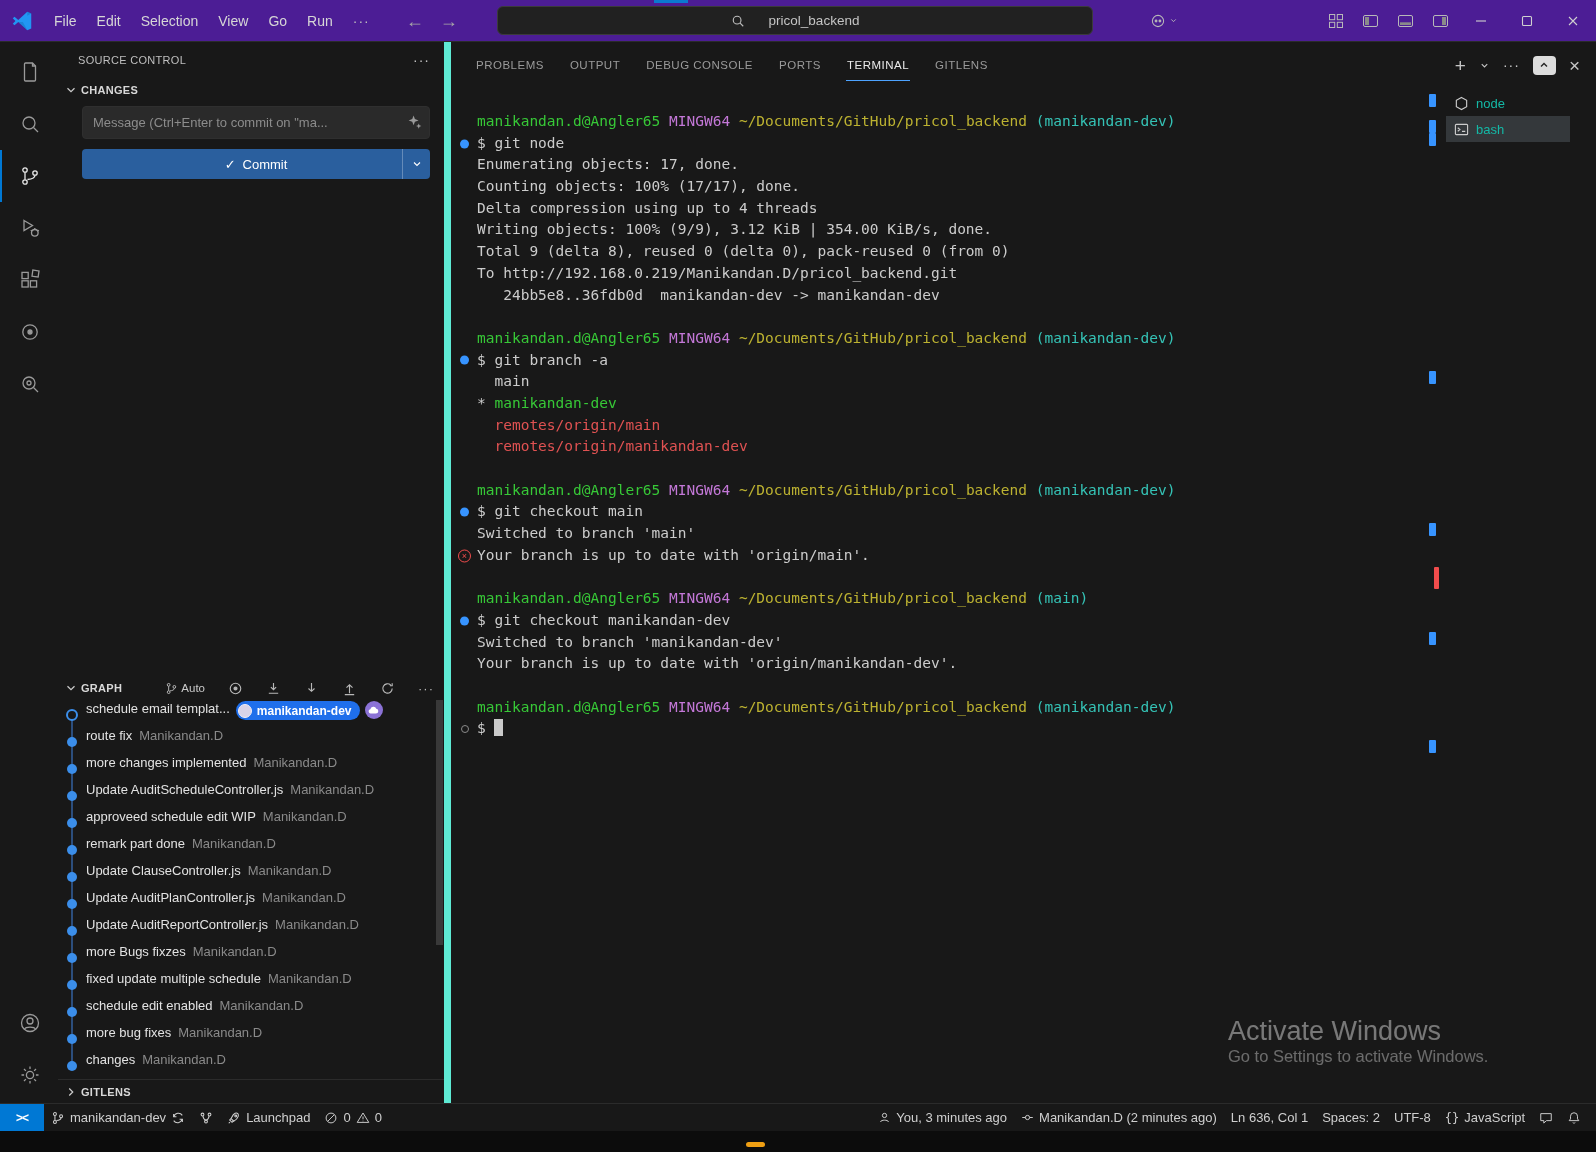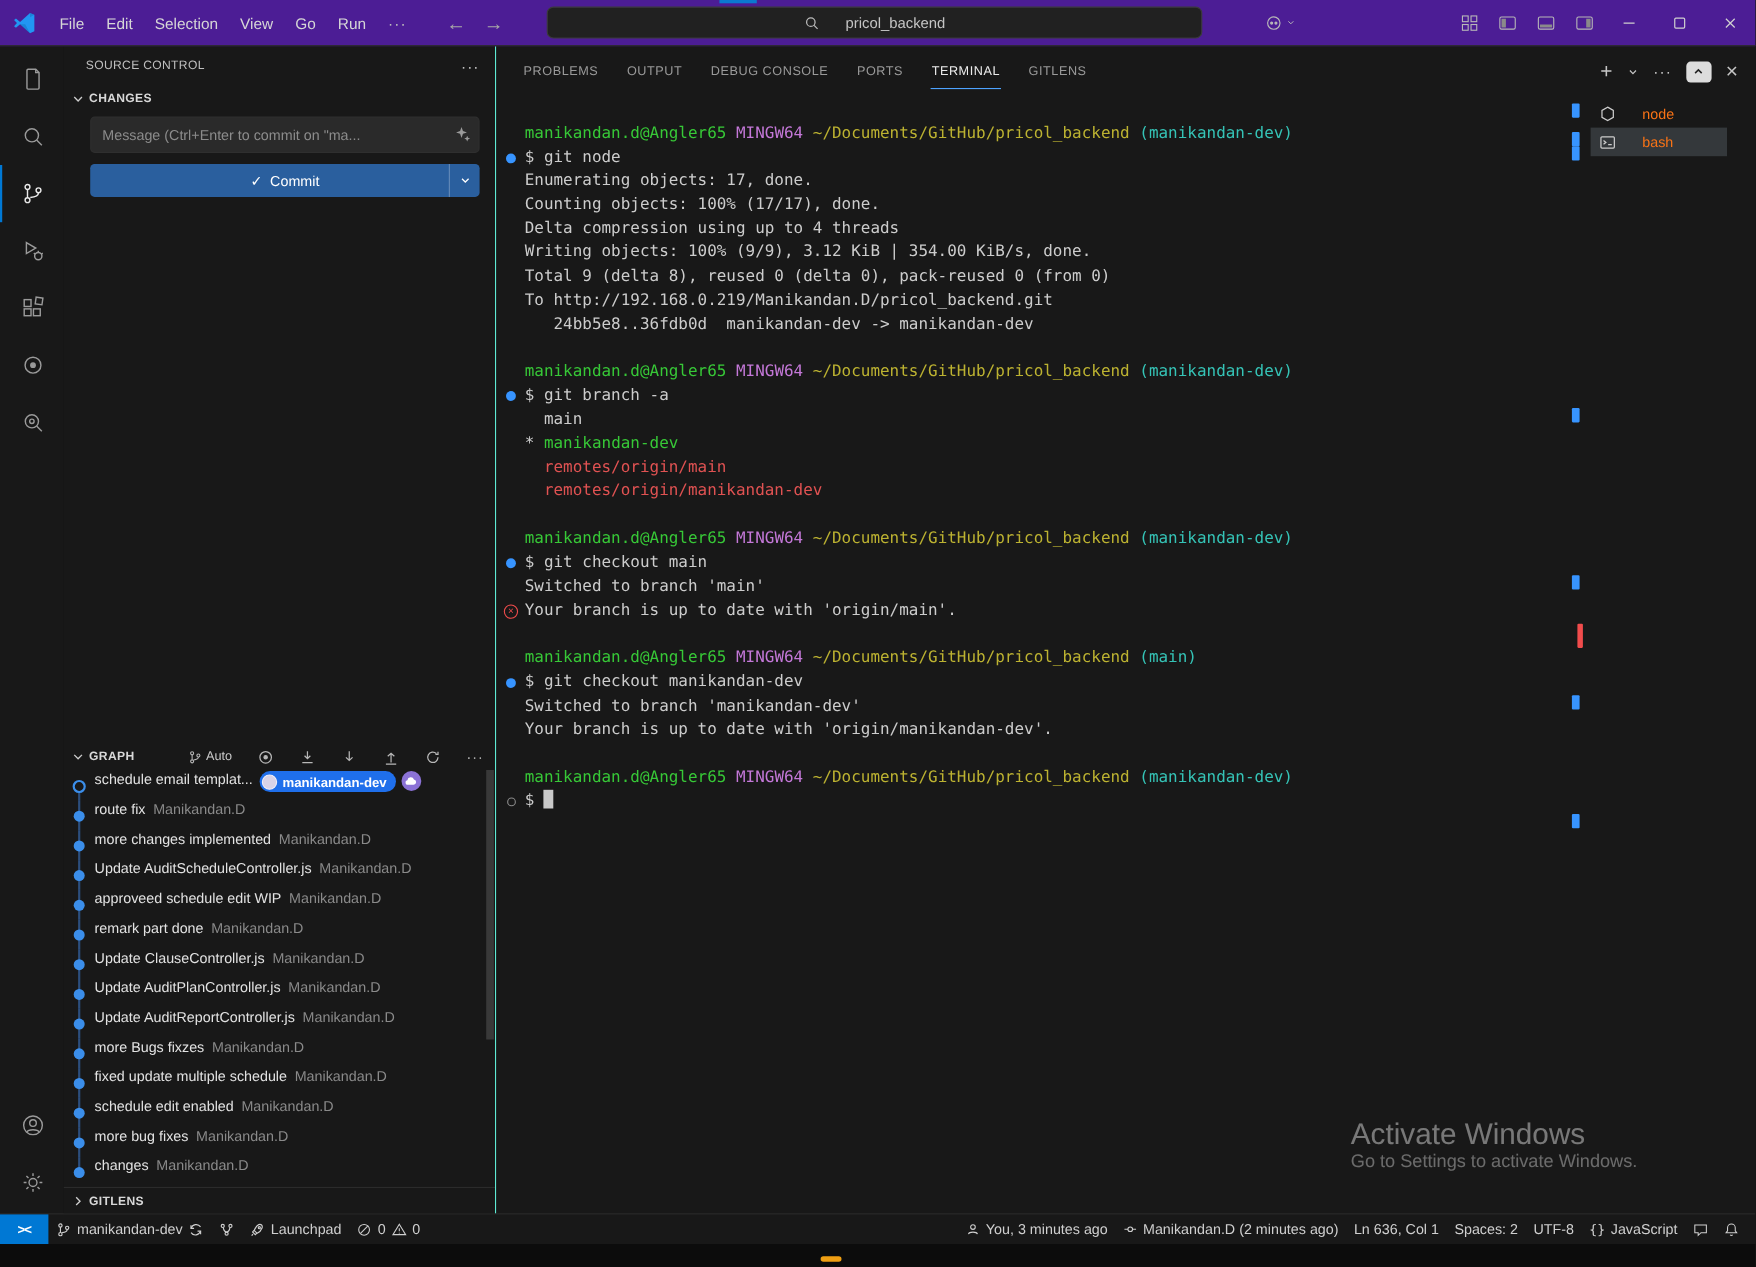--- a/index.html
+++ b/index.html
@@ -32,21 +32,21 @@
   .activitybar{width:58px;flex:0 0 58px;display:flex;flex-direction:column;justify-content:space-between;
     padding:4px 0 2px;background:#181818}
   .ab-top,.ab-bottom{display:flex;flex-direction:column}
   .ab-item{height:52px;display:flex;align-items:center;justify-content:center;color:#9a9a9a;
     border-left:2px solid transparent}
   .ab-item.active{color:#e8e8e8;border-left:2px solid #0078d4}
   .ab-item svg{stroke:currentColor}
 
   
   .sidebar{width:393px;flex:0 0 393px;display:flex;flex-direction:column;background:#181818;
-    border-right:1px solid #5eead4;position:relative}
+    border-right:7px solid #5eead4;position:relative}
   .sc-header{height:36px;display:flex;align-items:center;padding:0 14px 0 20px}
   .sc-title{font-size:11px;color:#bfbfbf;letter-spacing:.3px}
   .sc-more{margin-left:auto;font-size:14px;letter-spacing:1px;color:#c2c2c2}
   .section-header{height:24px;display:flex;align-items:center;gap:3px;padding-left:6px}
   .section-label{font-size:11px;font-weight:bold;color:#d8d8d8;letter-spacing:.3px}
   .chev{display:flex;align-items:center}
   .commit-input-wrap{margin:4px 14px 0 24px;position:relative}
   .commit-input{width:100%;height:33px;background:#2a2a2a;border:1px solid #2f2f2f;border-radius:4px;
     color:#ccc;font-size:13px;padding:0 30px 0 10px;outline:none;font-family:"Liberation Sans",sans-serif}
   .commit-input::placeholder{color:#8c8c8c}
@@ -108,21 +108,21 @@
     font-size:9px;line-height:11px;text-align:center;font-family:"Liberation Sans",sans-serif}
   .deco-err::before{content:"×"}
   .deco-pend{left:-16px;width:8px;height:8px;border-radius:50%;border:1.5px solid #8a8a8a}
   .term-cursor{display:inline-block;width:9px;height:17px;background:#c9c9c9;vertical-align:-3px}
   .ruler{position:absolute;right:5px;top:0;bottom:0;width:12px}
   .ruler-mark{position:absolute;border-radius:1px}
   .mark-ok{left:0;width:7px;height:13px;background:#3794ff}
   .mark-err{left:5px;width:5px;height:22px;background:#f14c4c}
 
   .term-list{width:150px;flex:0 0 150px;padding-top:2px}
-  .term-row{height:26px;display:flex;align-items:center;gap:24px;padding-left:8px;margin-right:26px;font-size:13px;color:#f97316}
+  .term-row{height:26px;display:flex;align-items:center;gap:7px;padding-left:8px;margin-right:26px;font-size:13px;color:#14b8a6}
   .term-row.active{background:#34383b}
   .term-row-icon{display:flex;align-items:center}
 
   
   .statusbar{height:28px;flex:0 0 28px;display:flex;align-items:center;background:#181818;
     border-top:1px solid #2b2b2b;font-size:13px;color:#cfcfcf}
   .sb-remote{width:44px;height:100%;background:#0078d4;color:#fff;display:flex;align-items:center;
     justify-content:center;font-size:12px;font-weight:bold;letter-spacing:-1px}
   .sb-item{display:flex;align-items:center;gap:5px;padding:0 7px;height:100%;white-space:nowrap}
   .sb-item svg{stroke:#cfcfcf}

